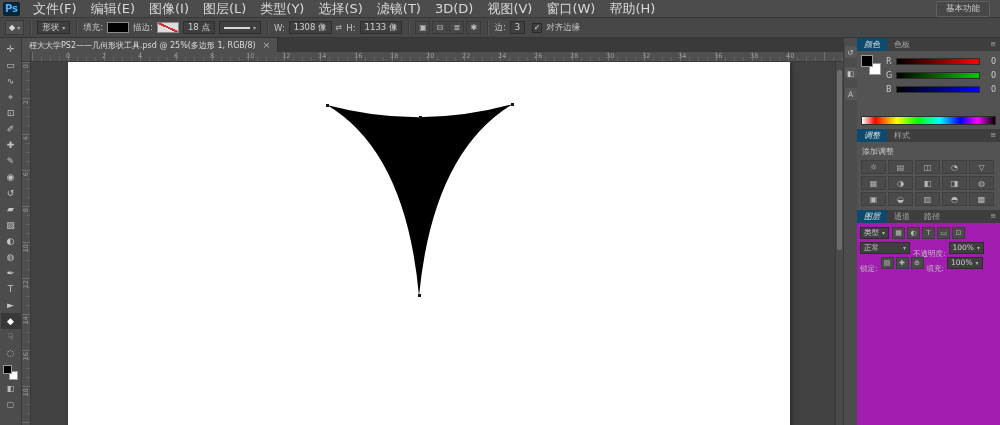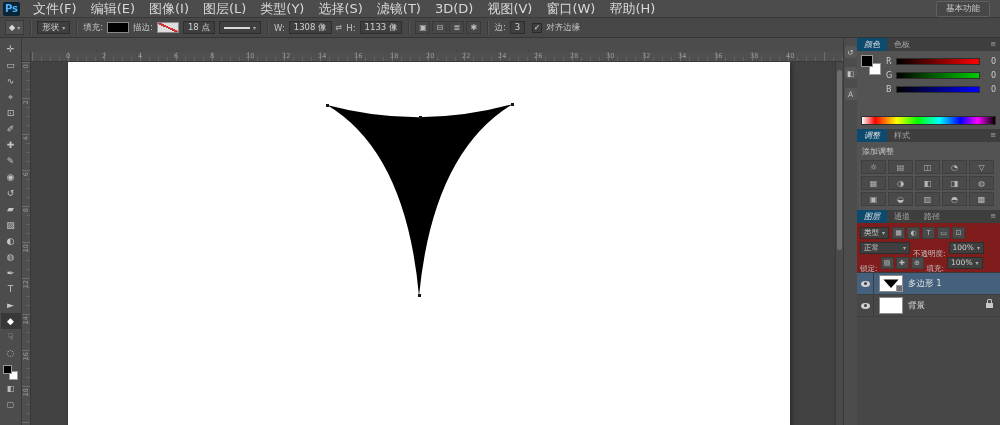--- a/index.html
+++ b/index.html
@@ -118,21 +118,21 @@
   .cval { width:13px; text-align:right; font-size:8px; color:#cfcfcf; }
   .spectrum { height:9px; margin-top:3px; border:1px solid #2e2e2e;
     background:linear-gradient(90deg,#fff 0,#f00 10%,#ff0 26%,#0f0 42%,#0ff 58%,#00f 74%,#f0f 87%,#000 100%); }
   
   .add-label { font-size:8px; color:#c9c9c9; margin:0 0 3px 1px; }
   .adj-grid { display:flex; flex-wrap:wrap; gap:2px; }
   .adj { width:25px; height:14px; background:#4a4a4a; border:1px solid #3f3f3f;
     color:#b8b8b8; font-size:8px; display:flex; align-items:center; justify-content:center; }
   
   .layers-panel { flex:1; display:flex; flex-direction:column; }
-  .layers-body { flex:1; display:flex; flex-direction:column; padding:2px 0 0; background:#7f1d1d; }
+  .layers-body { flex:1; display:flex; flex-direction:column; padding:2px 0 0; background:#a21caf; }
   .lrow { display:flex; align-items:center; gap:3px; height:15px; font-size:7.5px;
     color:#c6c6c6; padding:0 3px; white-space:nowrap; }
   .kind-box { background:#3f3f3f; border:1px solid #2e2e2e; height:12px; padding:0 3px;
     display:flex; align-items:center; gap:3px; font-size:7.5px; color:#d0d0d0; }
   .ficons { display:flex; gap:2px; }
   .ficn { width:13px; height:12px; background:#4a4a4a; border:1px solid #3c3c3c;
     color:#b8b8b8; font-size:7px; display:flex; align-items:center; justify-content:center; }
   .plabel { color:#c0c0c0;margin-top:12px; }
   .layer-list { flex:1; background:#474747; border-top:1px solid #3a3a3a; margin-top:2px; }
   .layer { display:flex; align-items:center; height:22px; border-bottom:1px solid #3f3f3f;
@@ -215,20 +215,26 @@
       </div>
     <div class="sep" data-name="separator"></div>
     <span class="olabel" data-name="sides-label">边:</span>
     <div class="obox" data-name="sides-input">3</div>
     <div class="checkbox" data-name="align-edges-checkbox">
       <span data-name="check-icon">✓</span>
     </div>
     <span class="olabel" data-name="align-edges-label">对齐边缘</span>
   </div>
 
+  <div class="tabbar" data-name="document-tab-bar">
+    <div class="doc-tab" data-name="document-tab">
+      <span data-name="document-title">程大大学PS2——几何形状工具.psd @ 25%(多边形 1, RGB/8)</span>
+      <span class="doc-close" data-name="close-icon">×</span>
+    </div>
+  </div>
 
   <div class="toolbar" data-name="tools-panel">
     <div style="display:flex;flex-direction:column;align-items:center" data-name="tool-list">
 
     <div class="tool" data-name="move-tool">
           <span data-name="tool-glyph">✛</span>
         </div>
         <div class="tool" data-name="marquee-tool">
           <span data-name="tool-glyph">▭</span>
         </div>
@@ -491,37 +497,17 @@
           <span class="ficn" data-name="lock-transparency-icon">▧</span>
               <span class="ficn" data-name="lock-pixels-icon">✚</span>
               <span class="ficn" data-name="lock-position-icon">⊕</span>
             </div>
           <span class="plabel" data-name="fill-label">填充:</span>
           <div class="kind-box" data-name="fill-input">
             <span data-name="fill-value">100%</span>
             <span class="caret" data-name="chevron-down-icon">▾</span>
           </div>
         </div>
-        <div class="layer-list" data-name="layer-list">
-          <div class="layer selected" data-name="layer-row-polygon-1">
-            <div class="eye-cell" data-name="visibility-toggle">
-              <div class="eye" data-name="eye-icon"></div>
-            </div>
-            <div class="thumb" data-name="layer-thumbnail">
-              <div class="thumb-shape" data-name="shape-preview"></div>
-              <div class="thumb-badge" data-name="shape-layer-badge-icon"></div>
-            </div>
-            <span class="lname" data-name="layer-name">多边形 1</span>
-          </div>
-          <div class="layer" data-name="layer-row-background">
-            <div class="eye-cell" data-name="visibility-toggle">
-              <div class="eye" data-name="eye-icon"></div>
-            </div>
-            <div class="thumb" data-name="layer-thumbnail"></div>
-            <span class="lname" data-name="layer-name">背景</span>
-            <div class="lockico" data-name="lock-icon"></div>
-          </div>
-        </div>
       </div>
     </div>
 
   </div>
 </div>
 
 </body></html>

